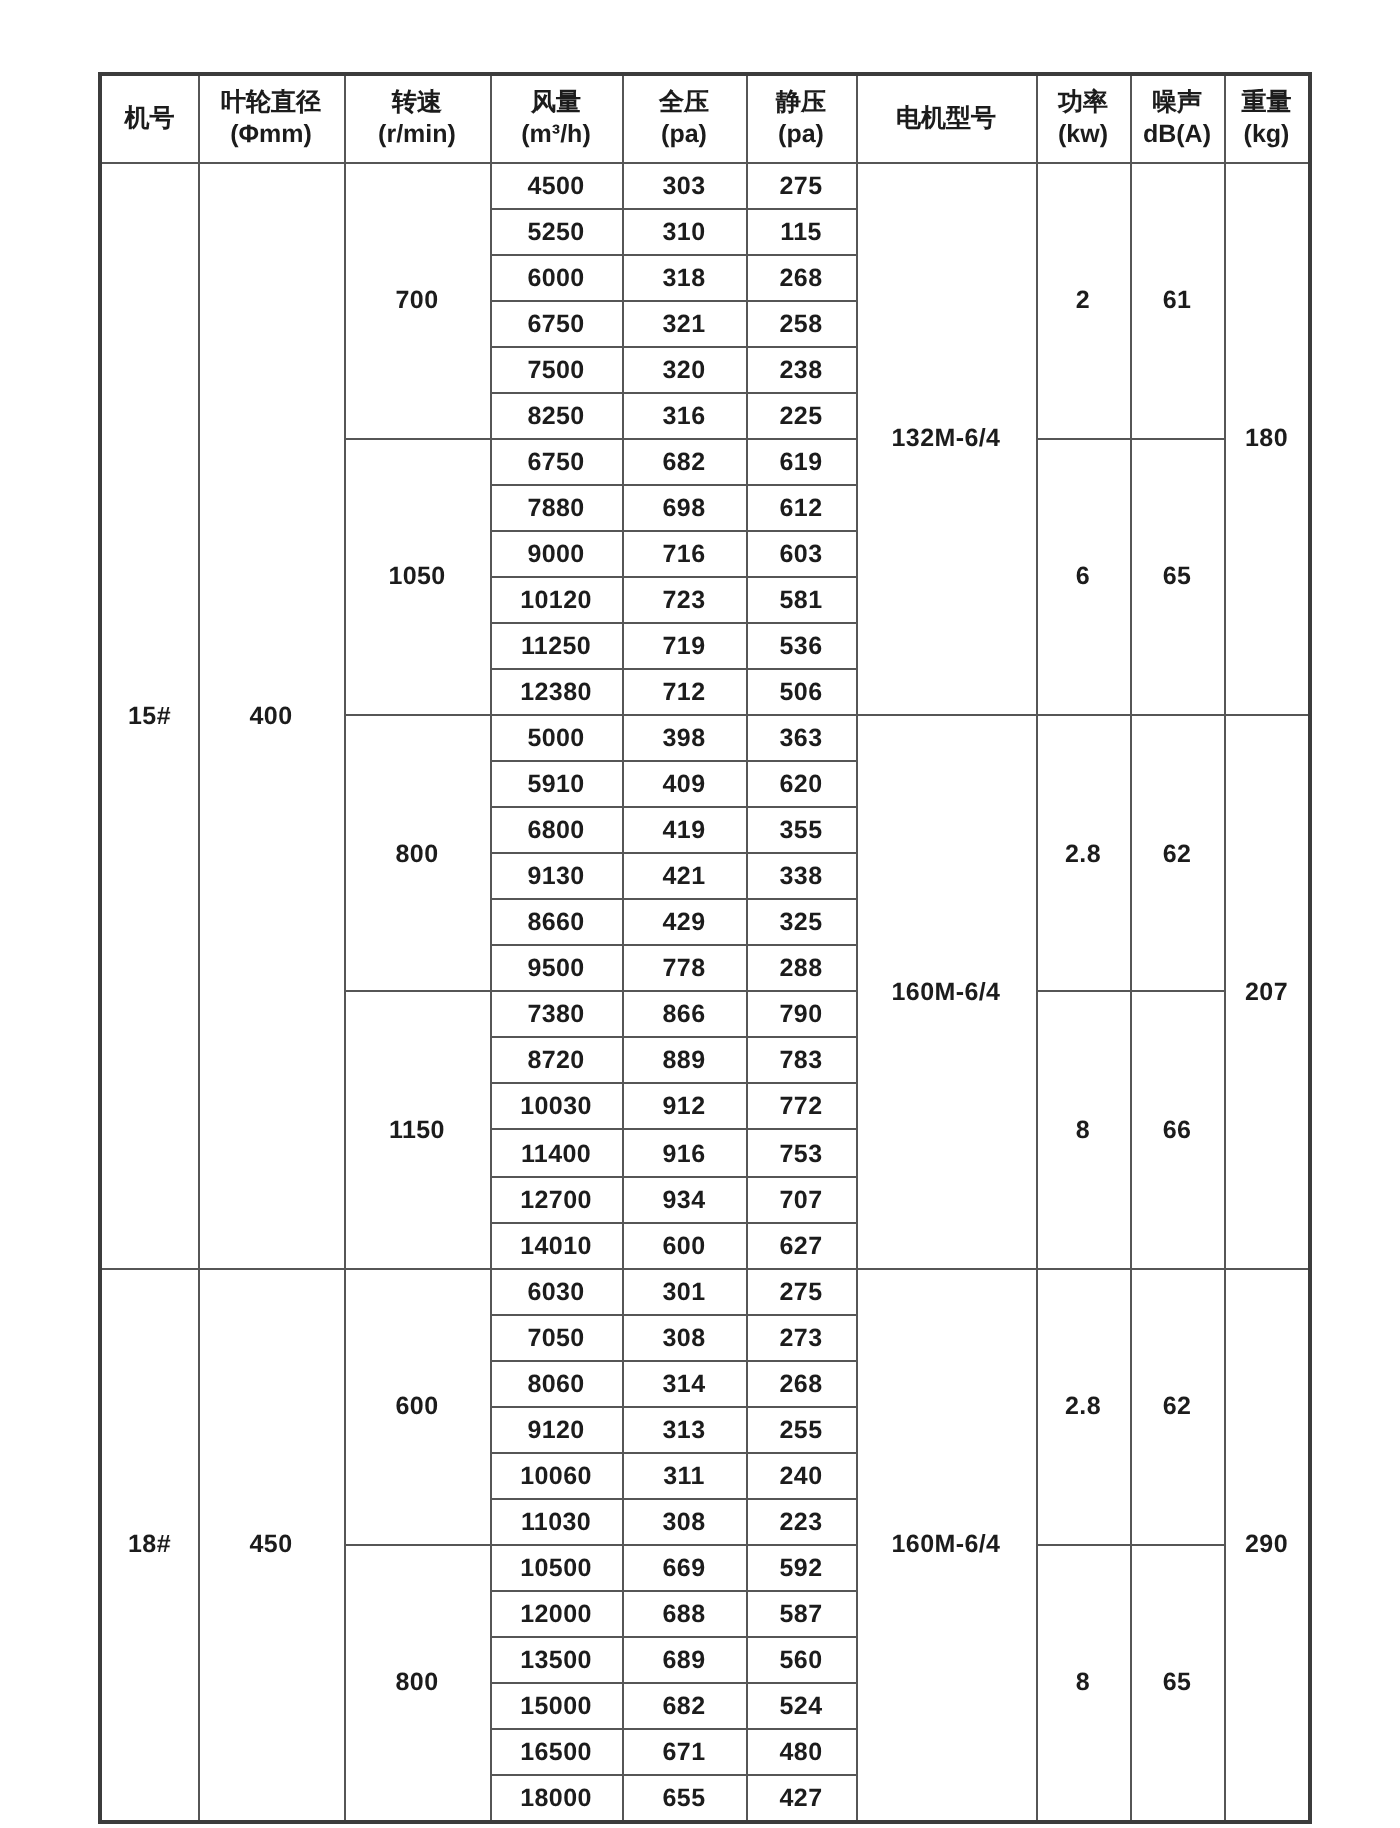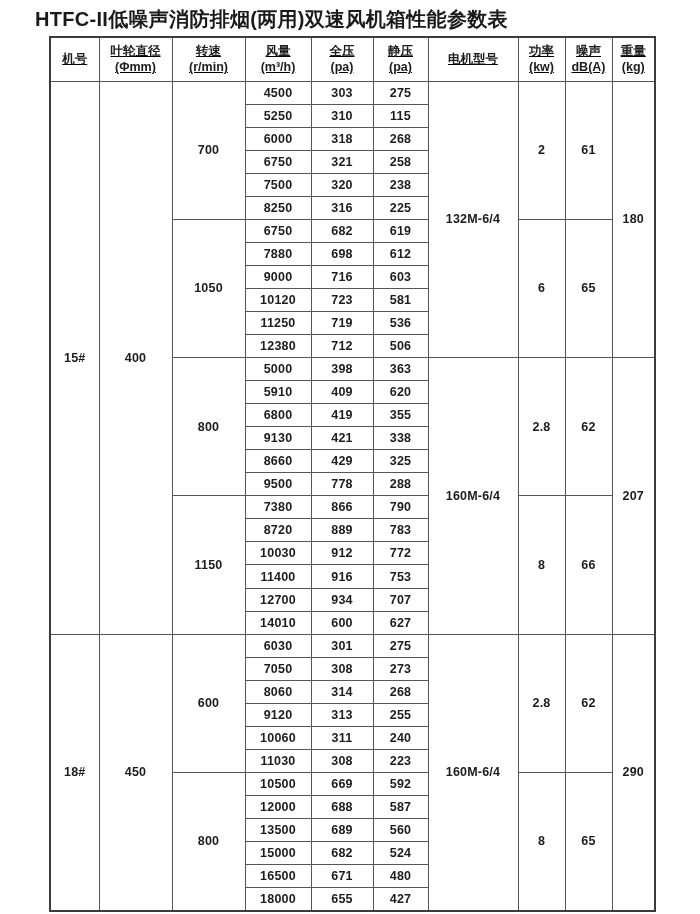--- a/index.html
+++ b/index.html
@@ -35,30 +35,29 @@
   }
   th, td {
     border: 1px solid #565656;
     text-align: center;
     vertical-align: middle;
     padding: 0;
     font-weight: bold;
     color: #1c1c1c;
     overflow: hidden;
   }
-  thead tr { height: 44px; text-decoration: underline; }
+  thead tr { height: 44px; }
   th { font-size: 12.5px; line-height: 1.3; font-weight: bold; }
   tbody tr { height: 23px; }
   td { font-size: 12.5px; letter-spacing: 0.2px; }
 </style>
 </head>
 <body>
 
 <div class="page">
-  <h1 class="title">HTFC-II低噪声消防排烟(两用)双速风机箱性能参数表</h1>
   <table class="spec-table">
     <colgroup>
         <col style="width: 49px;">
         <col style="width: 73px;">
         <col style="width: 73px;">
         <col style="width: 66px;">
         <col style="width: 62px;">
         <col style="width: 55px;">
         <col style="width: 90px;">
         <col style="width: 47px;">

